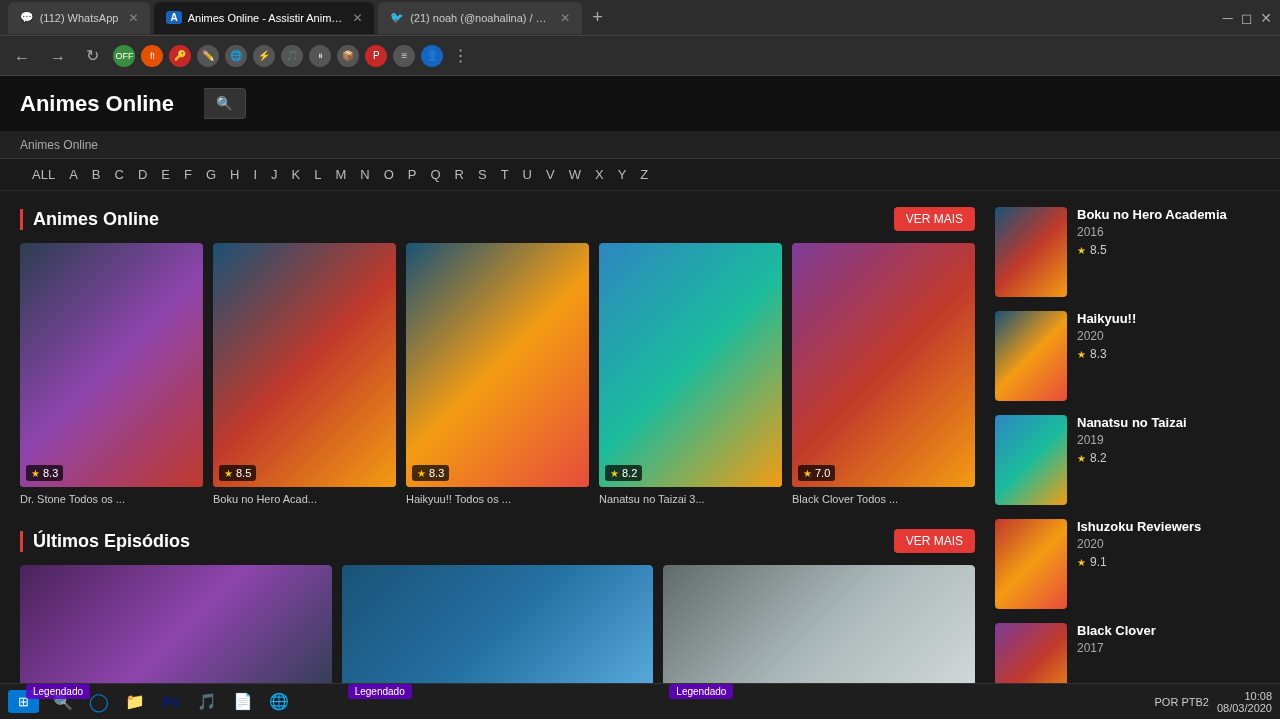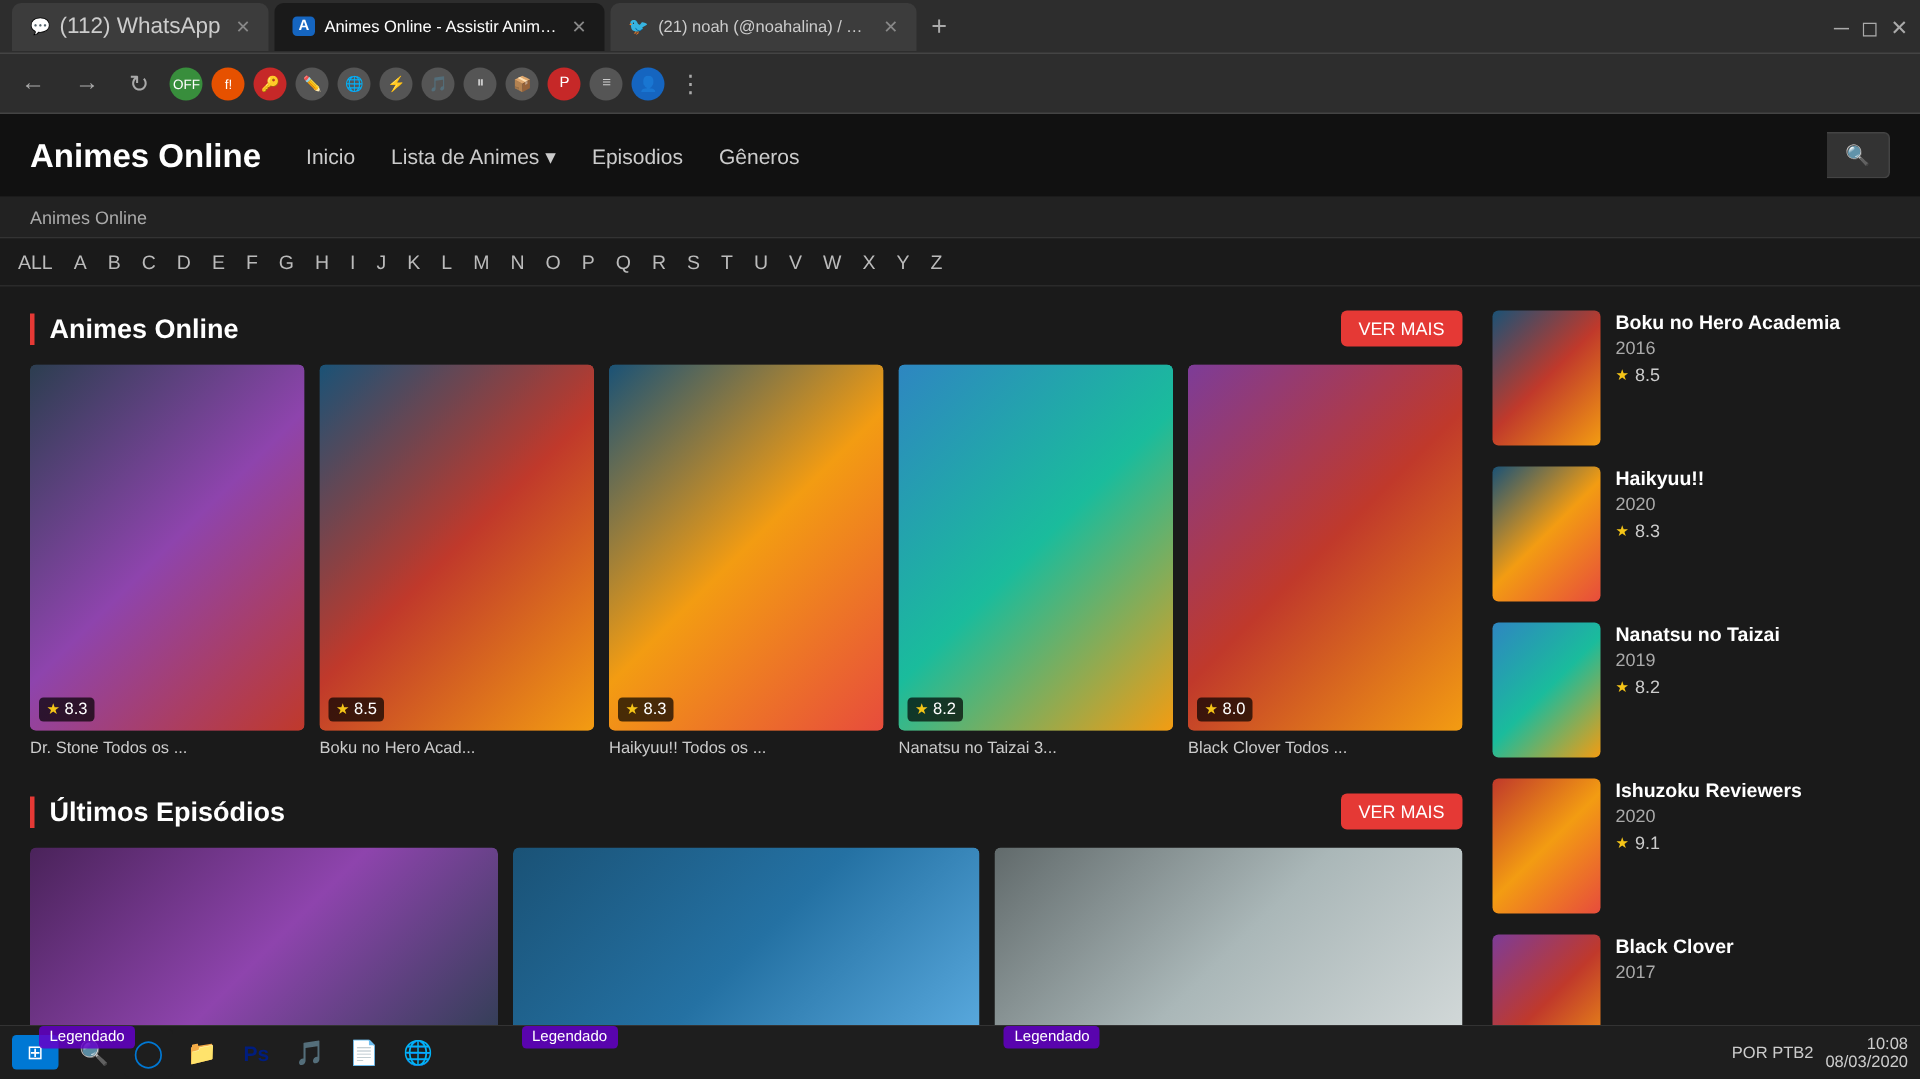--- a/index.html
+++ b/index.html
@@ -26,21 +26,21 @@
     .nav-link-dropdown { display: flex; align-items: center; gap: 4px; }
     .search-area { display: flex; align-items: center; }
     .search-input { background: #2a2a2a; border: 1px solid #444; border-radius: 4px 0 0 4px; padding: 7px 12px; color: #ccc; font-size: 13px; width: 220px; outline: none; }
     .search-btn { background: #333; border: 1px solid #444; border-left: none; border-radius: 0 4px 4px 0; padding: 7px 12px; cursor: pointer; color: #ccc; }
 
     
     .breadcrumb-bar { background: #222; padding: 6px 20px; border-bottom: 1px solid #333; }
     .breadcrumb-bar a { color: #aaa; font-size: 12px; text-decoration: none; }
 
     
-    .alpha-nav { background: #1a1a1a; padding: 8px 12px; display: flex; gap: 14px; border-bottom: 1px solid #2a2a2a; }
+    .alpha-nav { background: #1a1a1a; padding: 8px 32px; display: flex; gap: 14px; border-bottom: 1px solid #2a2a2a; }
     .alpha-letter { color: #bbb; font-size: 13px; cursor: pointer; }
 
     
     .main-wrapper { display: flex; gap: 0; padding: 16px 20px; }
     .content-area { flex: 1; min-width: 0; }
     .sidebar { width: 265px; min-width: 265px; margin-left: 20px; }
 
     
     .section { margin-bottom: 24px; }
     .section-header { display: flex; align-items: center; justify-content: space-between; margin-bottom: 12px; }
@@ -95,21 +95,21 @@
     .taskbar-system { margin-left: auto; display: flex; align-items: center; gap: 8px; color: #ccc; font-size: 11px; }
     .taskbar-time { text-align: right; }
   </style>
 </head>
 <body>
 
 <div class="browser-chrome">
   <div class="browser-tabs">
     <div class="browser-tab">
       <span>💬</span>
-      <span style="max-width:140px;overflow:hidden;text-overflow:ellipsis;white-space:nowrap;font-size:15px;">(112) WhatsApp</span>
+      <span style="max-width:140px;overflow:hidden;text-overflow:ellipsis;white-space:nowrap;font-size:11px;">(112) WhatsApp</span>
       <span class="tab-close">✕</span>
     </div>
     <div class="browser-tab active">
       <span style="background:#1565c0;color:#fff;border-radius:3px;padding:1px 4px;font-size:10px;font-weight:bold;">A</span>
       <span style="max-width:160px;overflow:hidden;text-overflow:ellipsis;white-space:nowrap;font-size:11px;">Animes Online - Assistir Animes...</span>
       <span class="tab-close">✕</span>
     </div>
     <div class="browser-tab">
       <span>🐦</span>
       <span style="max-width:140px;overflow:hidden;text-overflow:ellipsis;white-space:nowrap;font-size:11px;">(21) noah (@noahalina) / Twitter</span>
@@ -140,29 +140,20 @@
     <div class="ext-icon" style="background:#555;">📦</div>
     <div class="ext-icon" style="background:#c62828;color:#fff;">P</div>
     <div class="ext-icon" style="background:#555;">≡</div>
     <div class="ext-icon" style="background:#1565c0;color:#fff;">👤</div>
     <div class="ext-icon" style="background:none;font-size:16px;color:#aaa;">⋮</div>
   </div>
 </div>
 
 <div class="site-header">
   <div class="site-logo">Animes Online</div>
-  <nav class="site-nav">
-    <a class="nav-link">Inicio</a>
-    <a class="nav-link nav-link-dropdown">
-      <span>Lista de Animes</span>
-      <span>▾</span>
-    </a>
-    <a class="nav-link">Episodios</a>
-    <a class="nav-link">Gêneros</a>
-  </nav>
   <div class="search-area">
     <button class="search-btn">🔍</button>
   </div>
 </div>
 
 <div class="breadcrumb-bar">
   <a>Animes Online</a>
 </div>
 
 <div class="alpha-nav" id="alpha-nav-container">
@@ -242,21 +233,21 @@
           <span>8.2</span>
         </div>
       </div>
       <div class="anime-title-under">Nanatsu no Taizai 3...</div>
     </div>
           <div class="anime-card">
       <div class="anime-thumb thumb-black-clover">
         <div class="anime-thumb-bg thumb-black-clover"></div>
         <div class="rating-badge">
           <span class="star-icon">★</span>
-          <span>8.0</span>
+          <span>7.0</span>
         </div>
       </div>
       <div class="anime-title-under">Black Clover Todos ...</div>
     </div>
         </div>
     </div>
 
     <div class="section">
       <div class="section-header">
         <h2 class="section-title">Últimos Episódios</h2>

